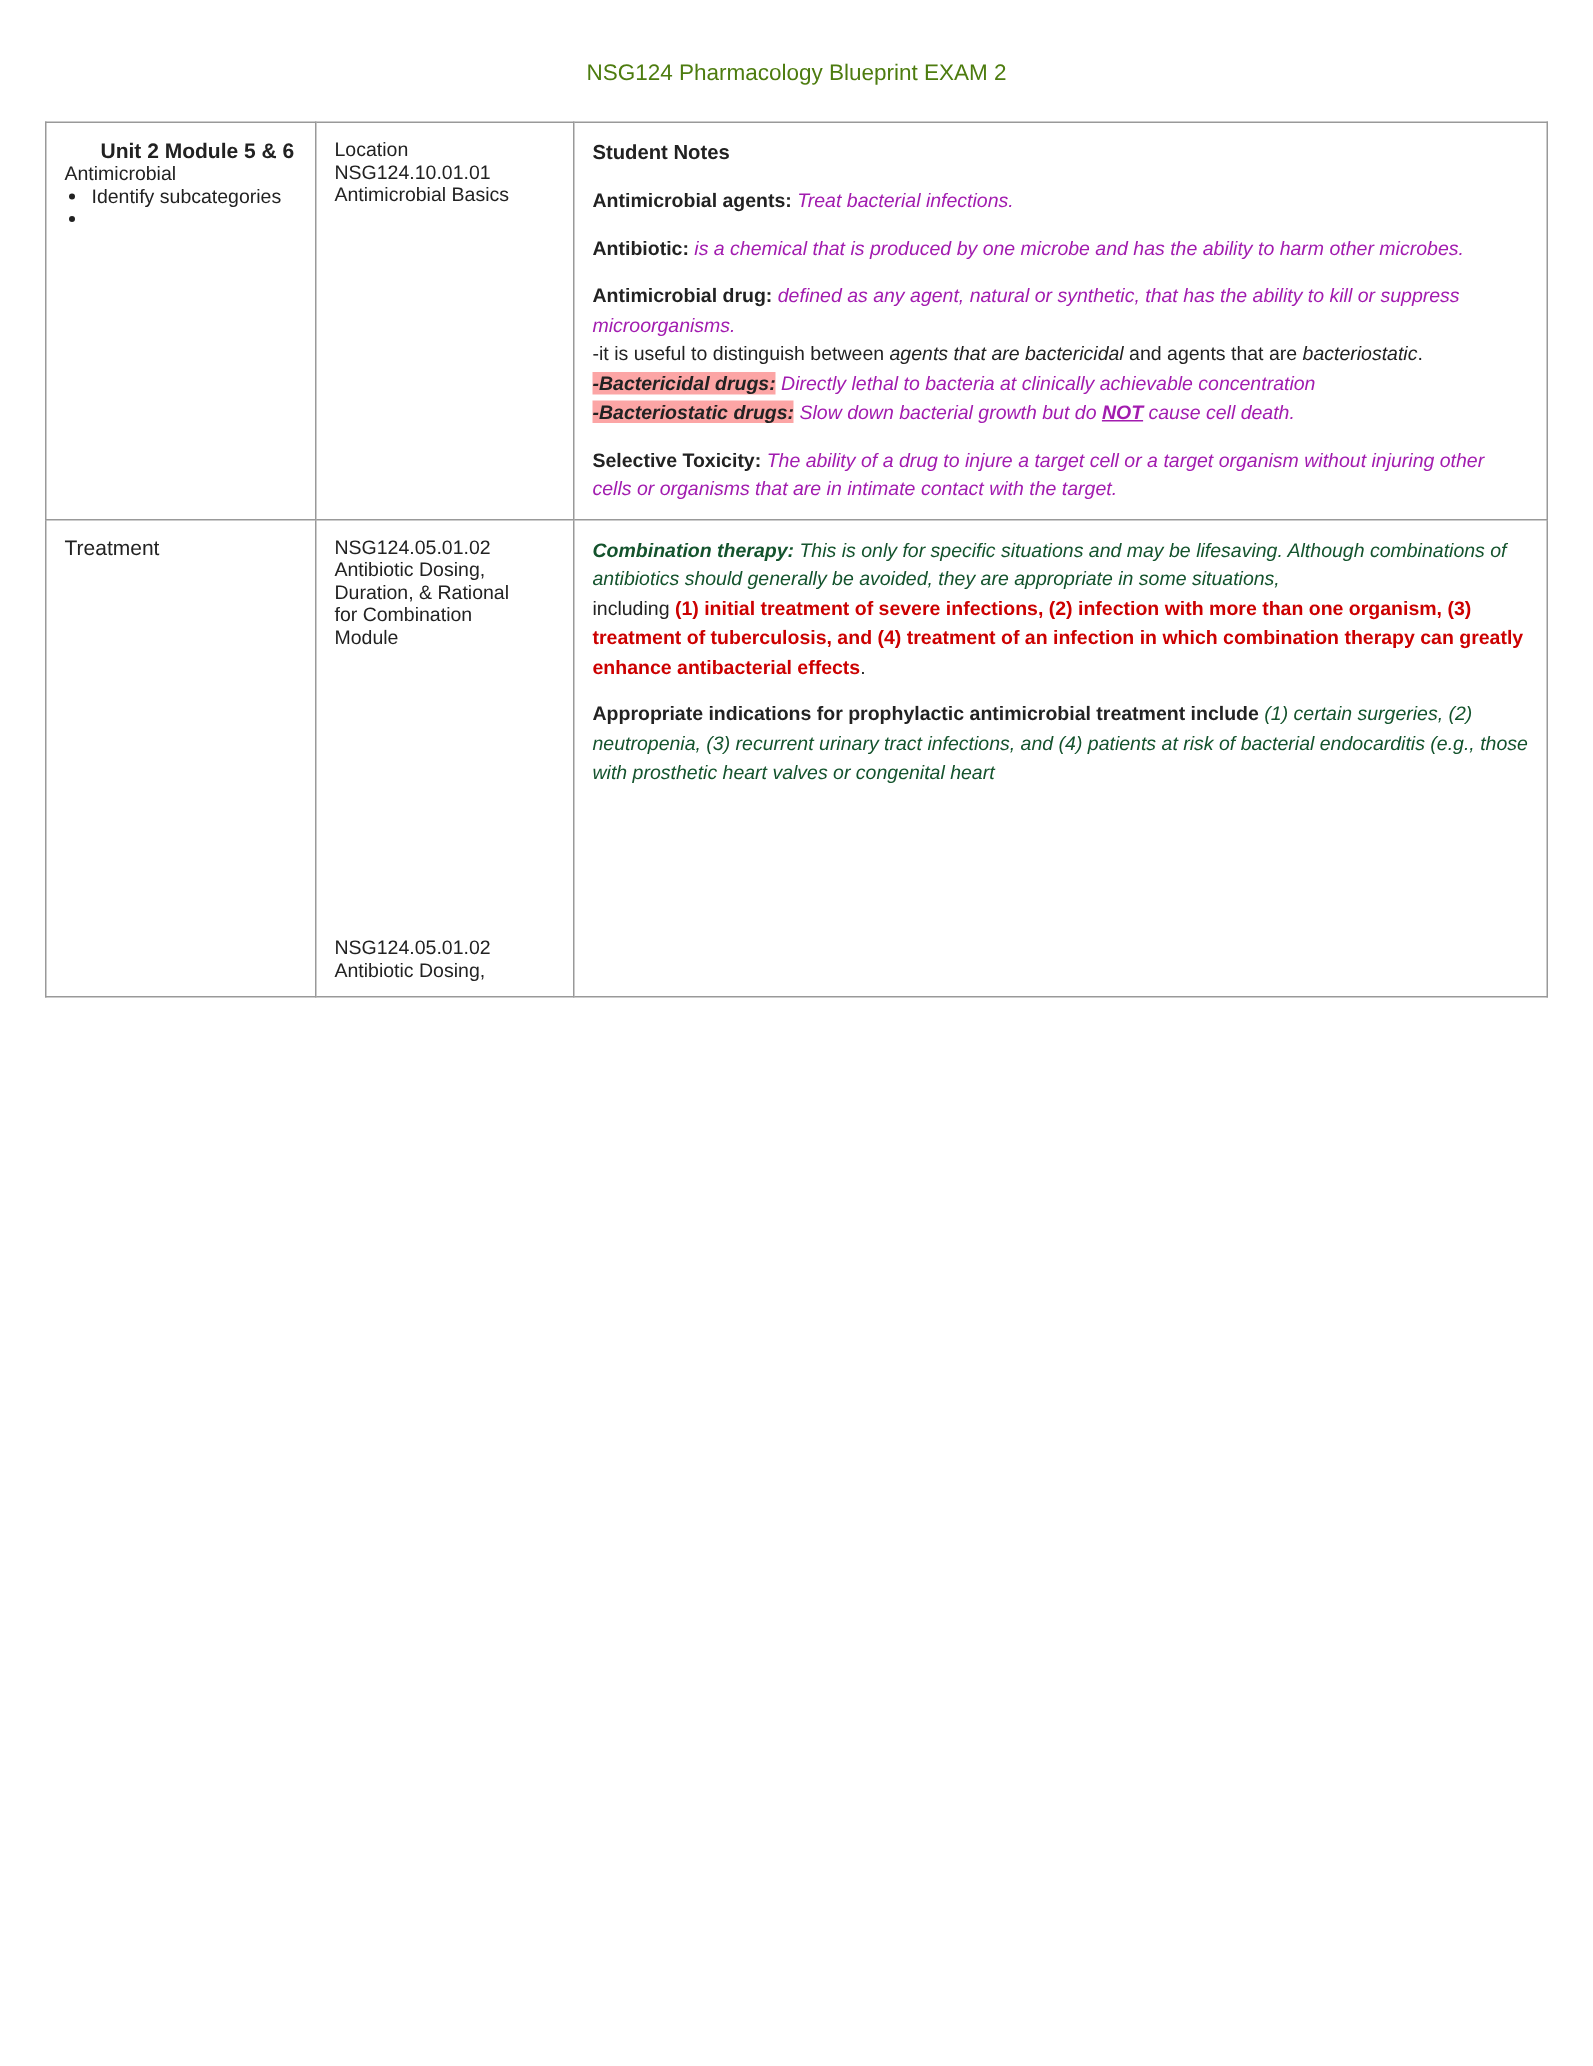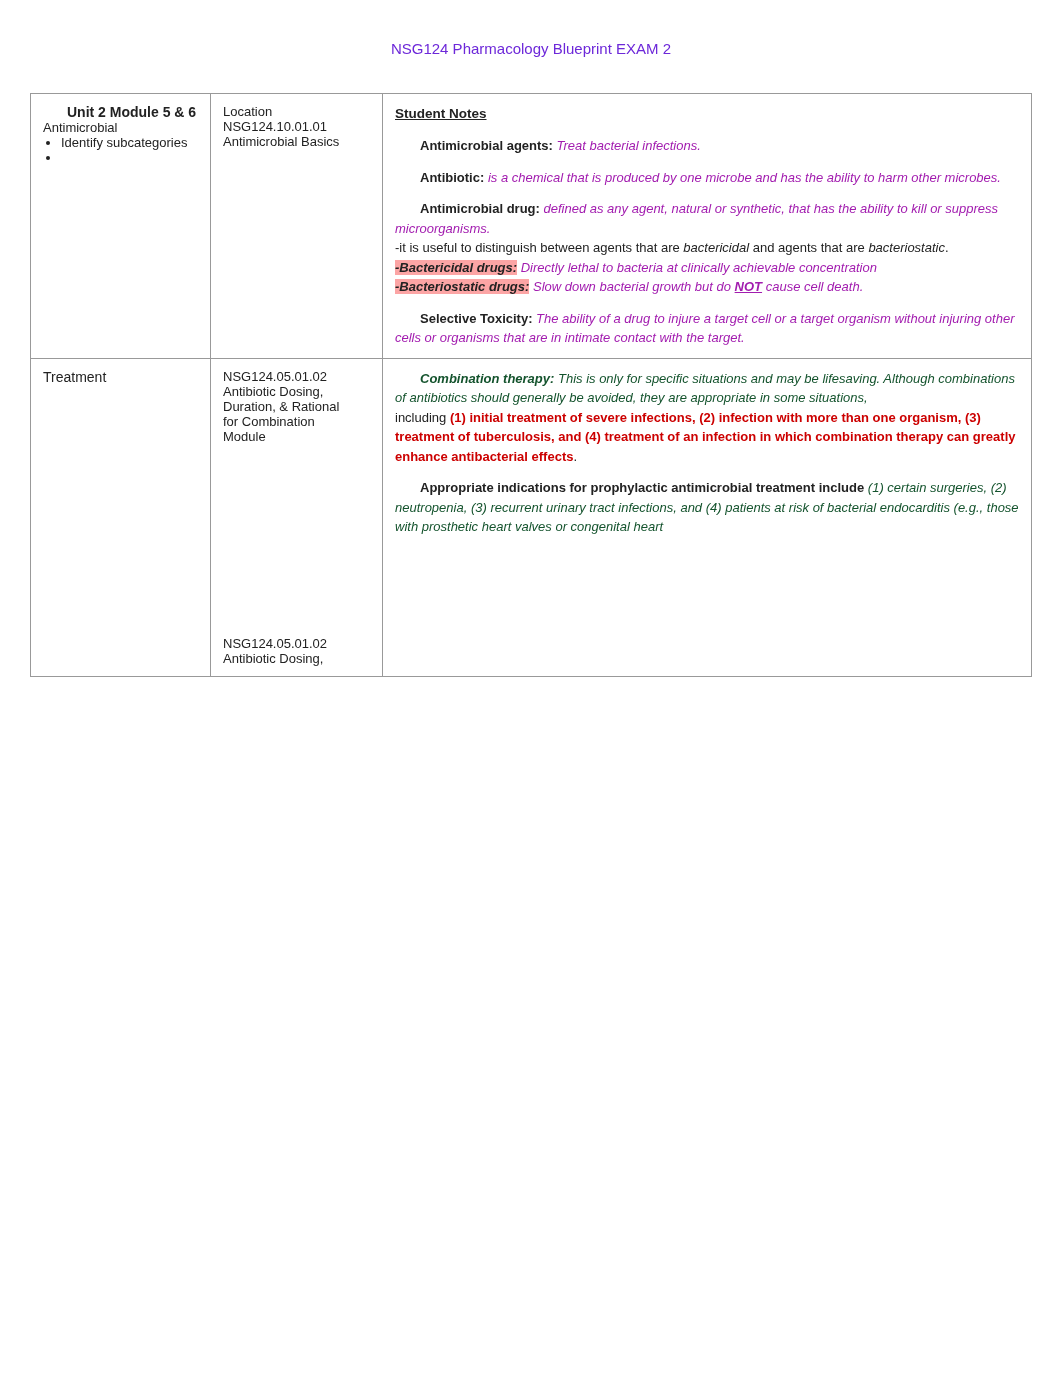--- a/index.html
+++ b/index.html
@@ -7,46 +7,46 @@
       background: #fff;
       font-family: Arial, sans-serif;
       font-size: 14px;
       color: #222;
       padding: 40px 30px;
     }
     .page-title {
       text-align: center;
       font-size: 15px;
       font-weight: normal;
-      margin-bottom: 36px;
-      color: #6d28d9;
+      margin-bottom: 24px;
+      color: #4d7c0f;
     }
     .main-table {
       width: 100%;
       border-collapse: collapse;
     }
     .main-table td {
       border: 1px solid #999;
       padding: 10px 12px;
       vertical-align: top;
     }
     .col-unit { width: 180px; }
     .col-location { width: 172px; }
     .col-notes { width: auto; }
 
     .unit-header { font-weight: bold; font-size: 14px; margin-left: 24px; }
     .unit-sub { font-size: 13px; }
     .bullet-list { list-style: disc; padding-left: 18px; font-size: 13px; }
 
     .loc-code { font-size: 13px; }
 
-    .notes-header { font-size: 13.5px; font-weight: bold; text-decoration: underline; }
+    .notes-header { font-size: 13.5px; font-weight: bold; }
 
     .italic-orange { color: #a21caf; font-style: italic; text-align: right; }
-    .bold-label { font-weight: bold; margin-left: 25px; }
+    .bold-label { font-weight: bold; }
     .para { margin-bottom: 12px; font-size: 13px; line-height: 1.5; }
     .para:last-child { margin-bottom: 0; }
 
     .highlight-yellow { background-color: #fca5a5; }
 
     .combination-header { color: #14532d; font-style: italic; }
     .combination-bold { color: #cc0000; font-weight: bold; }
   </style>
 </head>
 <body>
@@ -82,21 +82,21 @@
 
         <div class="para">
           <span class="bold-label">Antibiotic:</span>
           <span class="italic-orange"> is a chemical that is produced by one microbe and has the ability to harm other microbes.</span>
         </div>
 
         <div class="para">
           <span class="bold-label">Antimicrobial drug:</span>
           <span class="italic-orange"> defined as any agent, natural or synthetic, that has the ability to kill or suppress microorganisms.</span>
           <br>
-          <span>-it is useful to distinguish between </span><span style="">agents that are </span><span style="font-style:italic;"><em>bactericidal</em></span><span> and agents that are </span><span style="font-style:italic;"><em>bacteriostatic</em></span><span>.</span>
+          <span>-it is useful to distinguish between </span><span style="font-style:italic;">agents that are </span><span style="font-style:italic;"><em>bactericidal</em></span><span> and agents that are </span><span style="font-style:italic;"><em>bacteriostatic</em></span><span>.</span>
           <br>
           <span class="highlight-yellow" style="font-style:italic; font-weight:bold;">-Bactericidal drugs:</span><span class="italic-orange"> Directly lethal to bacteria at clinically achievable concentration</span>
           <br>
           <span class="highlight-yellow" style="font-style:italic; font-weight:bold;">-Bacteriostatic drugs:</span><span class="italic-orange"> Slow down bacterial growth but do </span><span class="italic-orange" style="font-weight:bold; text-decoration:underline;">NOT</span><span class="italic-orange"> cause cell death.</span>
         </div>
 
         <div class="para">
           <span class="bold-label">Selective Toxicity:</span>
           <span class="italic-orange"> The ability of a drug to injure a target cell or a target organism without injuring other cells or organisms that are in intimate contact with the target.</span>
         </div>

